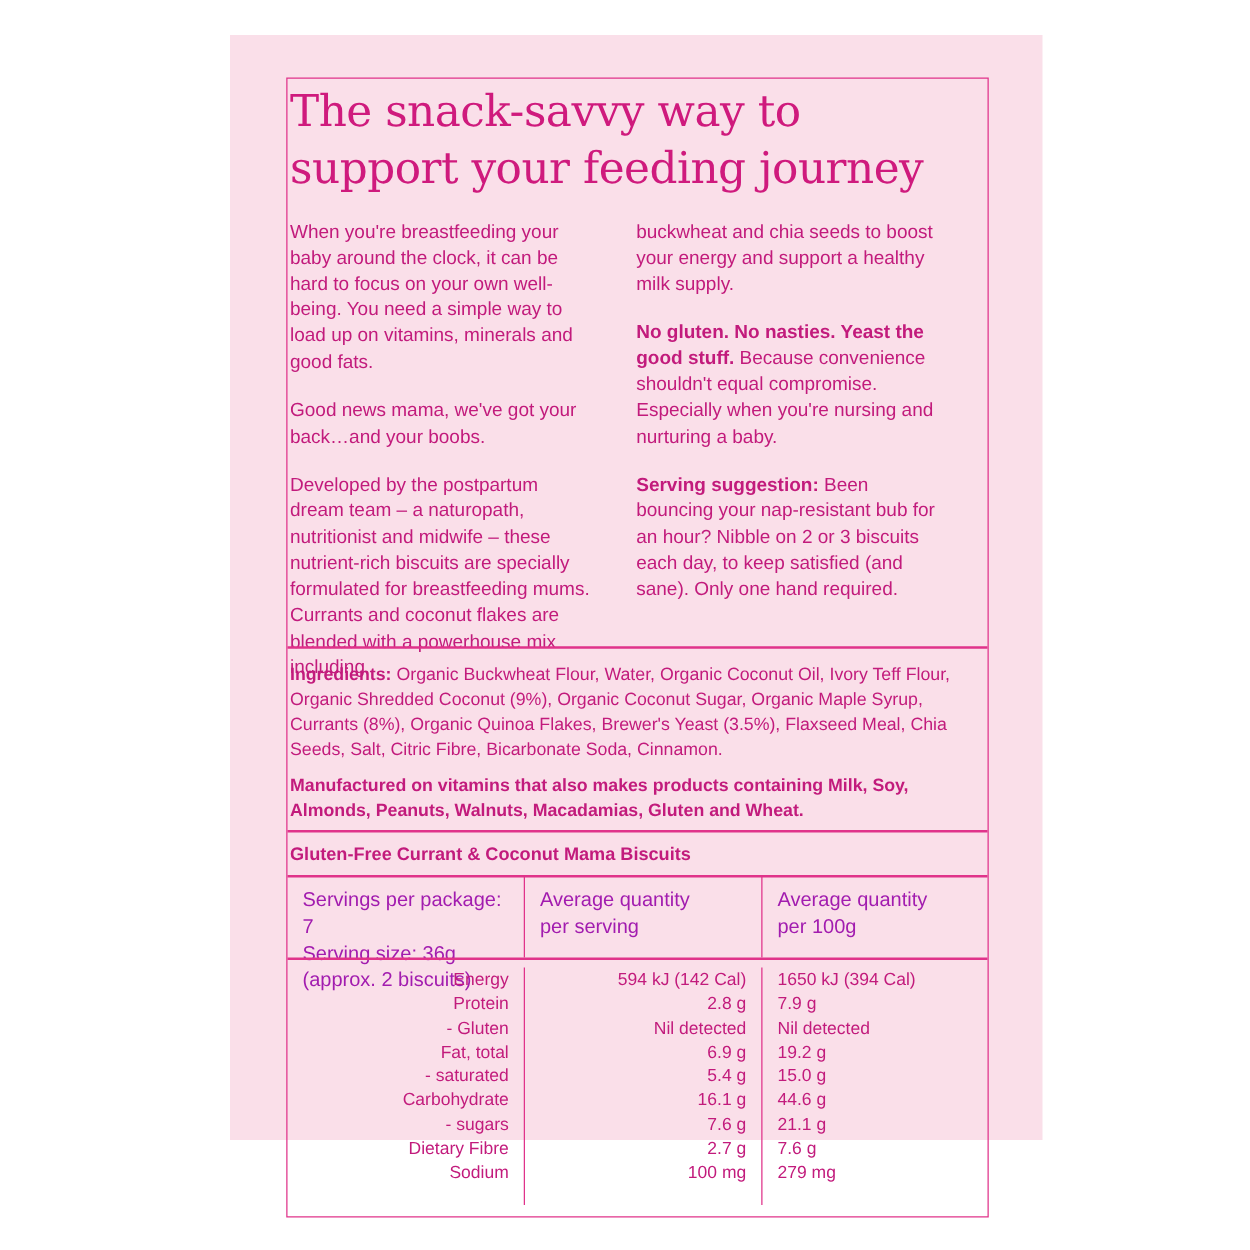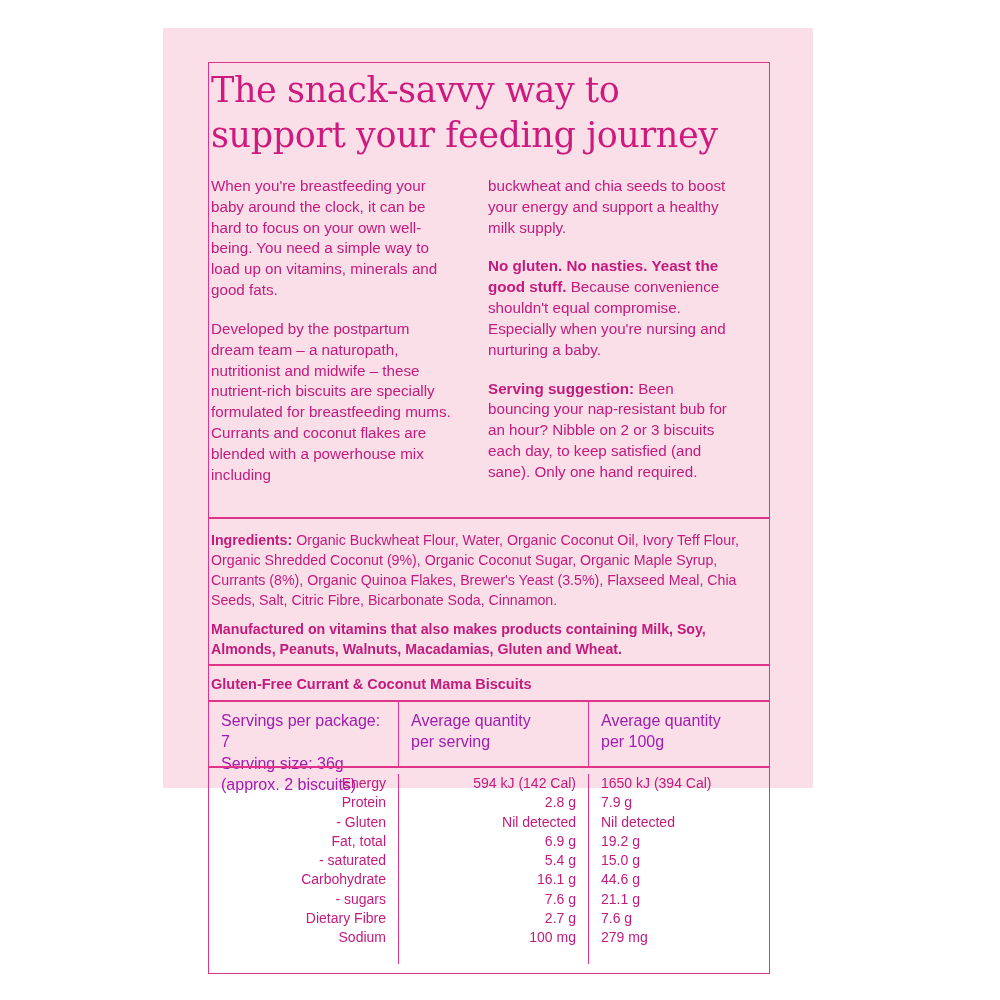--- a/index.html
+++ b/index.html
@@ -9,24 +9,24 @@
   }
   body {
     width: 1000px;
     height: 1000px;
     font-family: "Liberation Sans", sans-serif;
     overflow: hidden;
   }
 
   .package {
     position: absolute;
-    left: 163px;
+    left: 184px;
     top: 28px;
     width: 650px;
-    height: 760px;
+    height: 884px;
     background: #fadfe9;
     box-sizing: border-box;
   }
 
   .inner-frame {
     position: absolute;
     left: 45px;
     top: 34px;
     width: 562px;
     height: 912px;
@@ -157,20 +157,21 @@
 
 <div class="package">
   <div class="inner-frame"></div>
 
   <div class="headline" style="white-space: pre-line;">The snack-savvy way to
 support your feeding journey</div>
 
   <div class="columns">
     <div class="col">
       <p>When you're breastfeeding your baby around the clock, it can be hard to focus on your own well-being. You need a simple way to load up on vitamins, minerals and good fats.</p>
+      <p>Good news mama, we've got your back…and your boobs.</p>
       <p>Developed by the postpartum dream team – a naturopath, nutritionist and midwife – these nutrient-rich biscuits are specially formulated for breastfeeding mums. Currants and coconut flakes are blended with a powerhouse mix including</p>
     </div>
     <div class="col">
       <p><span>buckwheat and chia seeds to boost your energy and support a healthy milk supply.</span></p>
       <p><strong>No gluten. No nasties. Yeast the good stuff.</strong><span> Because convenience shouldn't equal compromise. Especially when you're nursing and nurturing a baby.</span></p>
       <p><strong>Serving suggestion:</strong><span> Been bouncing your nap-resistant bub for an hour? Nibble on 2 or 3 biscuits each day, to keep satisfied (and sane). Only one hand required.</span></p>
     </div>
   </div>
 
   <div class="divider d1"></div>

